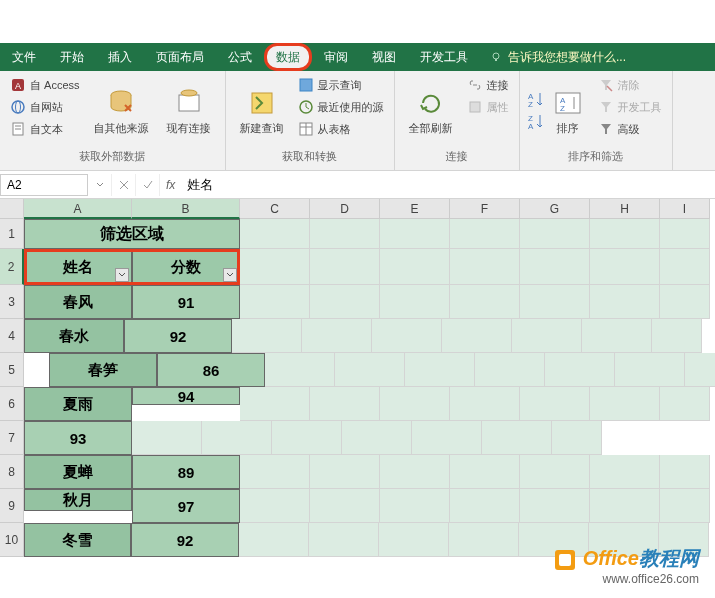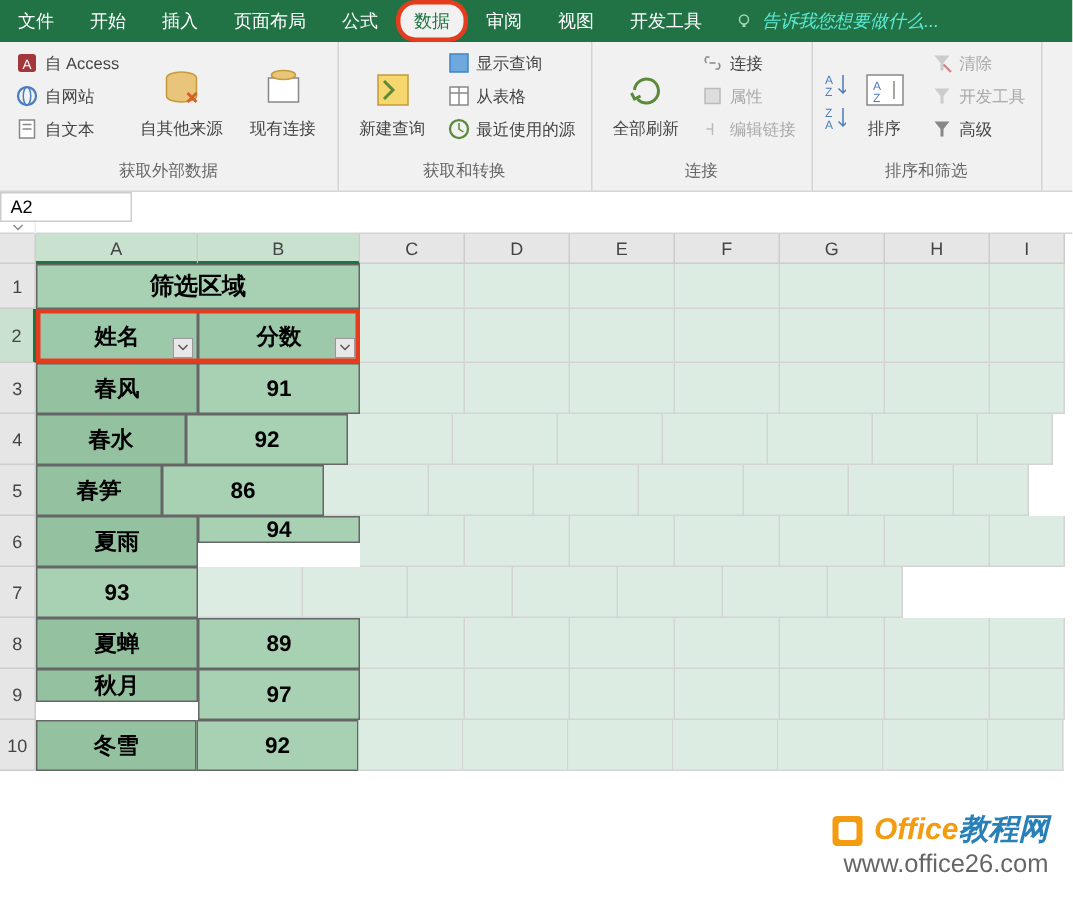--- a/index.html
+++ b/index.html
@@ -1,39 +1,39 @@
 <!DOCTYPE html>
 <html><head>
   <meta charset="utf-8">
   <style>
     * { box-sizing: border-box; margin: 0; padding: 0; }
     body { font-family: "Microsoft YaHei", Arial, sans-serif; font-size: 12px; background: #fff; width: 715px; height: 598px; overflow: hidden; position: relative; }
     
     
-    .menubar { background: #217346; height: 28px; display: flex; align-items: center; color: #fff; }
+    .menubar { background: #217346; height: 28px; display: flex; align-items: center; color: #fff; margin-top: 43px; }
     .menu-item { padding: 6px 12px; cursor: pointer; height: 28px; display: flex; align-items: center; }
     .menu-item.active { background: #f1f1f1; color: #217346; border-radius: 13px; }
     .menu-item.highlight { border: 3px solid #e63c1e; padding: 3px 9px; }
-    .tell-me { color: #5eead4; margin-left: 8px; display: flex; align-items: center; gap: 4px; font-style: italic; }
+    .tell-me { color: #fef9c3; margin-left: 8px; display: flex; align-items: center; gap: 4px; }
     
     
     .ribbon { background: #f1f1f1; height: 100px; display: flex; border-bottom: 1px solid #d4d4d4; }
     .ribbon-group { border-right: 1px solid #d4d4d4; padding: 4px 6px; display: flex; flex-direction: column; }
     .ribbon-group-content { flex: 1; display: flex; gap: 2px; }
     .ribbon-group-label { text-align: center; font-size: 11px; color: #666; padding: 2px 0; }
     .ribbon-btn { display: flex; align-items: center; gap: 4px; padding: 2px 4px; color: #444; font-size: 11px; }
     .ribbon-btn-lg { display: flex; flex-direction: column; align-items: center; justify-content: center; padding: 4px 8px; gap: 2px; font-size: 11px; color: #444; }
     .ribbon-col { display: flex; flex-direction: column; gap: 2px; }
     .icon-box { width: 16px; height: 16px; display: inline-flex; align-items: center; justify-content: center; }
     .icon-box-lg { width: 32px; height: 32px; display: inline-flex; align-items: center; justify-content: center; }
     .filter-highlight { border: 3px solid #e63c1e; padding: 2px; }
     .disabled { color: #aaa; }
     
     
-    .formula-bar { height: 28px; display: flex; align-items: flex-start; border-bottom: 1px solid #d4d4d4; background: #fff; flex-direction: column; }
+    .formula-bar { height: 28px; display: flex; align-items: center; border-bottom: 1px solid #d4d4d4; background: #fff; }
     .name-box { width: 88px; height: 22px; border: 1px solid #ccc; padding: 2px 6px; font-size: 12px; }
     .fb-btn { width: 24px; height: 22px; display: flex; align-items: center; justify-content: center; color: #999; border-right: 1px solid #eee; }
     .fx-label { font-style: italic; color: #666; padding: 0 6px; }
     .formula-input { flex: 1; border: none; padding: 2px 6px; font-size: 13px; }
     
     
     .sheet-wrap { position: relative; }
     .corner { position: absolute; left: 0; top: 0; width: 24px; height: 20px; background: #e6e6e6; border-right: 1px solid #ccc; border-bottom: 1px solid #ccc; }
     .col-headers { position: absolute; left: 24px; top: 0; height: 20px; display: flex; }
     .col-header { background: #e6e6e6; border-right: 1px solid #ccc; border-bottom: 1px solid #ccc; text-align: center; line-height: 20px; font-size: 12px; color: #444; }
@@ -48,21 +48,21 @@
     .header-cell { background: #9cc9a9; font-size: 15px; font-weight: bold; border: 1px solid #666; }
     .data-cell-a { background: #94c2a1; font-size: 15px; font-weight: bold; border: 1px solid #666; }
     .data-cell-b { background: #a8d0b3; font-size: 15px; font-weight: bold; border: 1px solid #666; }
     .filter-btn { position: absolute; right: 2px; bottom: 2px; width: 14px; height: 14px; background: #e8e8e8; border: 1px solid #999; display: flex; align-items: center; justify-content: center; }
     .red-box-row { position: absolute; border: 3px solid #e63c1e; pointer-events: none; }
     
     
     .watermark { position: absolute; right: 16px; bottom: 12px; text-align: right; }
     .wm-title { color: #f39c12; font-size: 20px; font-weight: bold; font-style: italic; }
     .wm-blue { color: #2980b9; }
-    .wm-url { color: #666; font-size: 17px; }
+    .wm-url { color: #666; font-size: 12px; }
     
     svg { display: block; }
   </style>
 </head>
 <body>
 
 <div class="menubar">
   <div class="menu-item">文件</div>
   <div class="menu-item">开始</div>
   <div class="menu-item">插入</div>
@@ -156,35 +156,35 @@
           <span class="icon-box">
               <svg width="16" height="16">
                 <rect x="2" y="2" width="12" height="12" fill="#6fa8dc" stroke="#3d85c6"></rect>
               </svg>
             </span>
           <span>显示查询</span>
         </div>
         <div class="ribbon-btn">
           <span class="icon-box">
               <svg width="16" height="16">
+                <circle cx="8" cy="8" r="6" fill="none" stroke="#5a8a3a" stroke-width="1.5"></circle>
+                <path d="M8 4 v4 l3 2" fill="none" stroke="#5a8a3a"></path>
+              </svg>
+            </span>
+          <span>最近使用的源</span>
+        </div>
+        <div class="ribbon-btn">
+          <span class="icon-box">
+              <svg width="16" height="16">
                 <rect x="2" y="2" width="12" height="12" fill="#fff" stroke="#888"></rect>
                 <line x1="2" y1="6" x2="14" y2="6" stroke="#888"></line>
                 <line x1="8" y1="2" x2="8" y2="14" stroke="#888"></line>
               </svg>
             </span>
           <span>从表格</span>
-        </div>
-        <div class="ribbon-btn">
-          <span class="icon-box">
-              <svg width="16" height="16">
-                <circle cx="8" cy="8" r="6" fill="none" stroke="#5a8a3a" stroke-width="1.5"></circle>
-                <path d="M8 4 v4 l3 2" fill="none" stroke="#5a8a3a"></path>
-              </svg>
-            </span>
-          <span>最近使用的源</span>
         </div>
       </div>
     </div>
     <div class="ribbon-group-label">获取和转换</div>
   </div>
 
   <div class="ribbon-group">
     <div class="ribbon-group-content">
       <div class="ribbon-btn-lg">
         <span class="icon-box-lg">
@@ -204,28 +204,20 @@
             </span>
           <span>连接</span>
         </div>
         <div class="ribbon-btn disabled">
           <span class="icon-box">
               <svg width="16" height="16">
                 <rect x="3" y="3" width="10" height="10" fill="#ddd" stroke="#bbb"></rect>
               </svg>
             </span>
           <span>属性</span>
-        </div>
-        <div class="ribbon-btn disabled">
-          <span class="icon-box">
-              <svg width="16" height="16">
-                <path d="M4 8 l4 0 M8 4 l0 8" stroke="#bbb" fill="none"></path>
-              </svg>
-            </span>
-          <span>编辑链接</span>
         </div>
       </div>
     </div>
     <div class="ribbon-group-label">连接</div>
   </div>
 
   <div class="ribbon-group">
     <div class="ribbon-group-content">
       <div class="ribbon-col" style="justify-content:center;gap:6px">
         <span class="icon-box">
@@ -378,21 +370,21 @@
         <div class="cell data-cell-b" style="width: 108px; height: 34px;">92</div>
         <div class="cell" style="width: 70px; height: 34px;"></div>
         <div class="cell" style="width: 70px; height: 34px;"></div>
         <div class="cell" style="width: 70px; height: 34px;"></div>
         <div class="cell" style="width: 70px; height: 34px;"></div>
         <div class="cell" style="width: 70px; height: 34px;"></div>
         <div class="cell" style="width: 70px; height: 34px;"></div>
         <div class="cell" style="width: 50px; height: 34px;"></div>
       </div>
       <div class="row">
-        <div class="cell data-cell-a" style="width: 84px; height: 34px;">春笋</div>
+        <div class="cell data-cell-a" style="width: 108px; height: 34px; margin-left: 25px;">春笋</div>
         <div class="cell data-cell-b" style="width: 108px; height: 34px;">86</div>
         <div class="cell" style="width: 70px; height: 34px;"></div>
         <div class="cell" style="width: 70px; height: 34px;"></div>
         <div class="cell" style="width: 70px; height: 34px;"></div>
         <div class="cell" style="width: 70px; height: 34px;"></div>
         <div class="cell" style="width: 70px; height: 34px;"></div>
         <div class="cell" style="width: 70px; height: 34px;"></div>
         <div class="cell" style="width: 50px; height: 34px;"></div>
       </div>
       <div class="row">

